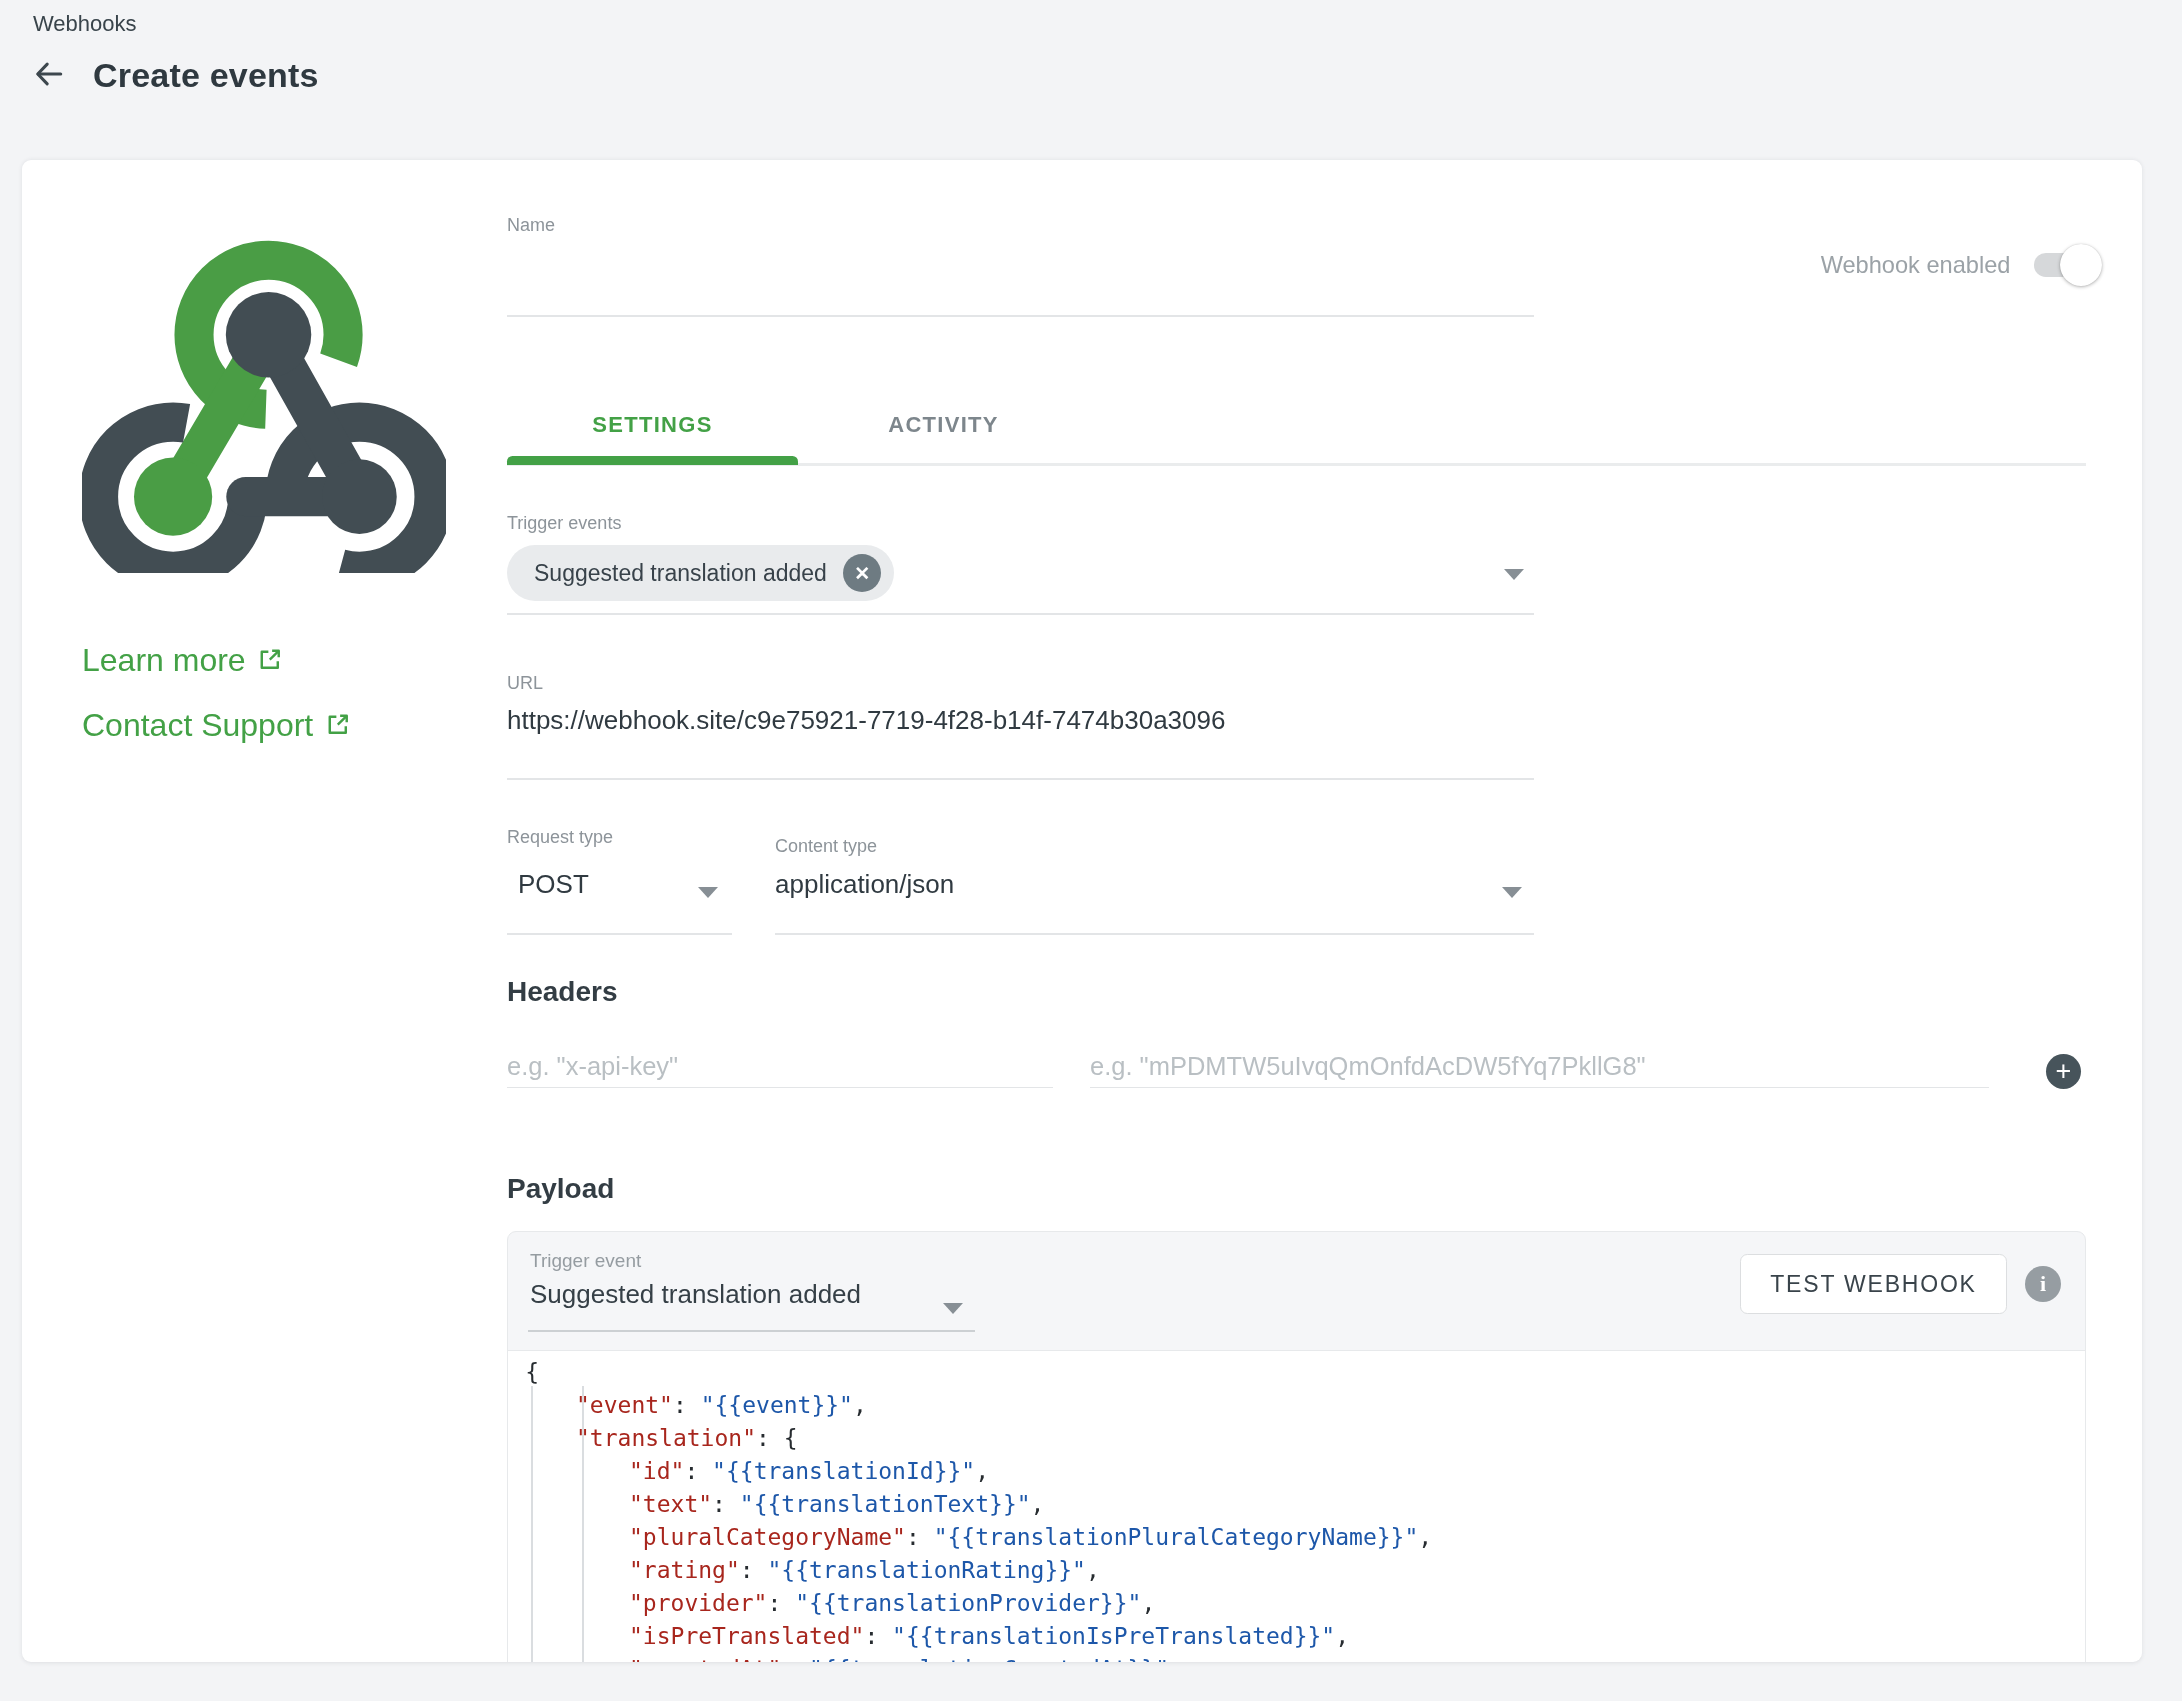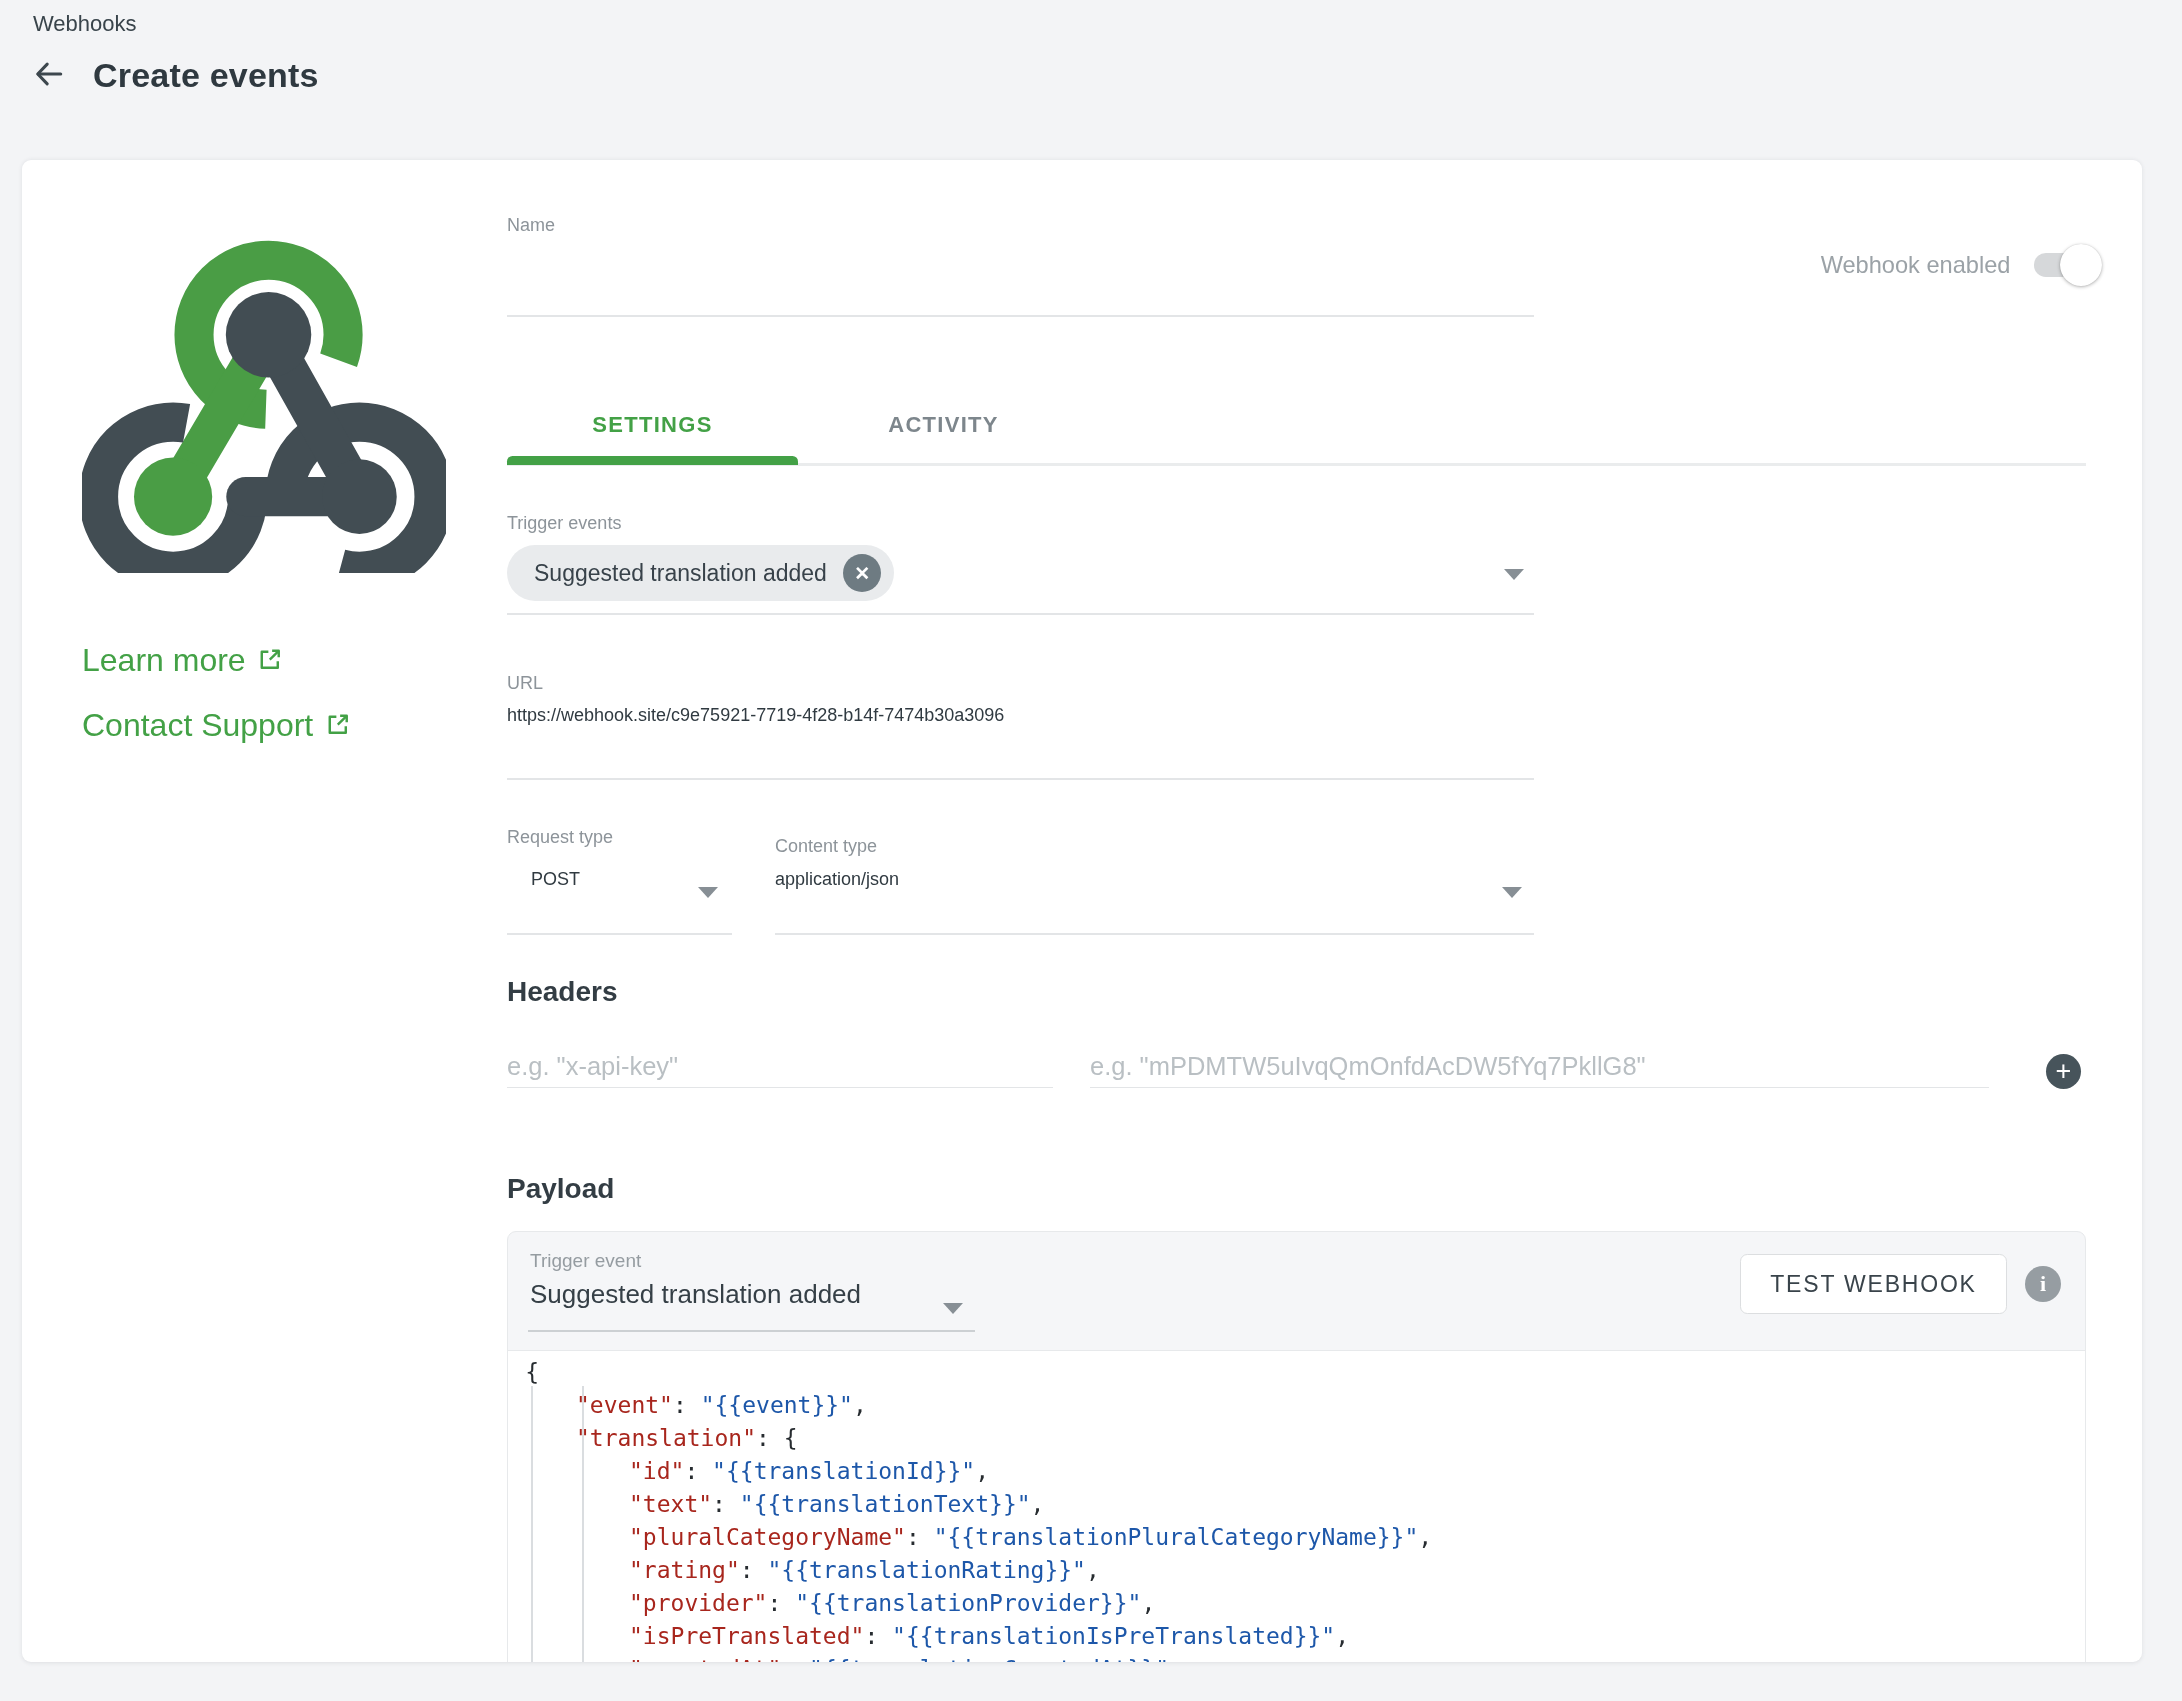--- a/index.html
+++ b/index.html
@@ -27,21 +27,21 @@
 
   
   .logo{position:absolute;left:60px;top:73px;}
   .aside-link{position:absolute;left:60px;display:flex;align-items:center;gap:12.7px;
     color:var(--c-accent,#43a146);font-size:32px;text-decoration:none;cursor:pointer;}
   .aside-link.learn{top:482px;}
   .aside-link.contact{top:547px;}
 
   
   .f-label{position:absolute;font-size:18px;color:#8d949a;}
-  .f-value{position:absolute;font-size:18px;color:#303a41;}
+  .f-value{position:absolute;font-size:26px;color:#303a41;}
   .u-line{position:absolute;height:1.8px;background:#e3e5e7;}
   .caret{position:absolute;width:0;height:0;border-left:10px solid transparent;border-right:10px solid transparent;border-top:11.8px solid #878f95;cursor:pointer;}
   input.bare{background:transparent;border:none;outline:none;padding:0;margin:0;font-family:inherit;}
   input.bare::placeholder{color:#b9bfc3;opacity:1;}
 
   
   .name-input{position:absolute;left:485px;top:87px;width:1027px;font-size:26px;color:#303a41;}
   .name-line{left:485px;top:155px;width:1027px;}
 
   
@@ -189,21 +189,21 @@
         </button>
     </div>
     <div class="caret" style="left:1482px;top:409px;"></div>
     <div class="u-line" style="left:485px;top:453px;width:1027px;"></div>
 
     <div class="f-label" style="left:485px;top:513px;">URL</div>
     <input class="bare f-value" style="left: 485px; top: 545px; width: 1027px; position: absolute;" value="https://webhook.site/c9e75921-7719-4f28-b14f-7474b30a3096">
     <div class="u-line" style="left:485px;top:618px;width:1027px;"></div>
 
     <div class="f-label" style="left:485px;top:667px;">Request type</div>
-    <div class="f-value" style="left:509px;top:709px;">POST</div>
+    <div class="f-value" style="left:496px;top:709px;">POST</div>
     <div class="caret" style="left:676px;top:727px;"></div>
     <div class="u-line" style="left:485px;top:773px;width:225px;"></div>
 
     <div class="f-label" style="left:753px;top:676px;">Content type</div>
     <div class="f-value" style="left:753px;top:709px;">application/json</div>
     <div class="caret" style="left:1480px;top:727px;"></div>
     <div class="u-line" style="left:753px;top:773px;width:759px;"></div>
 
     <div class="sec-title" style="left:485px;top:816px;">Headers</div>
     <div class="hdr-input" style="left:485px;width:546px;">

